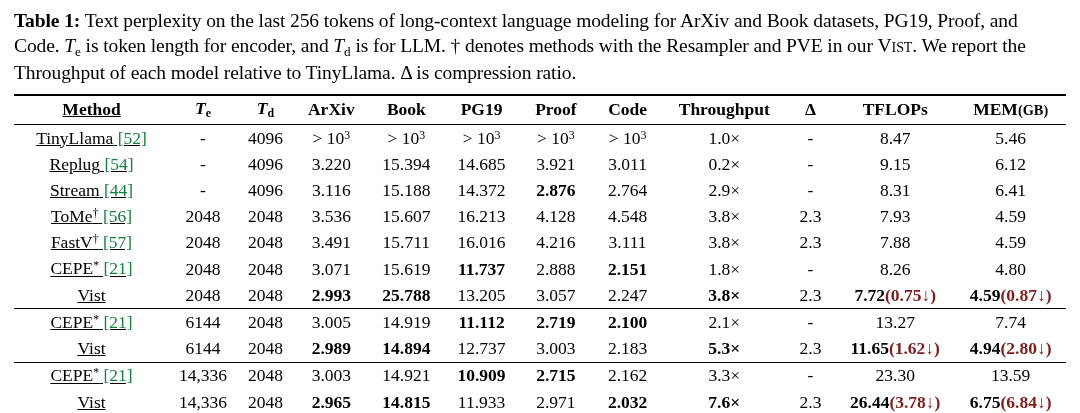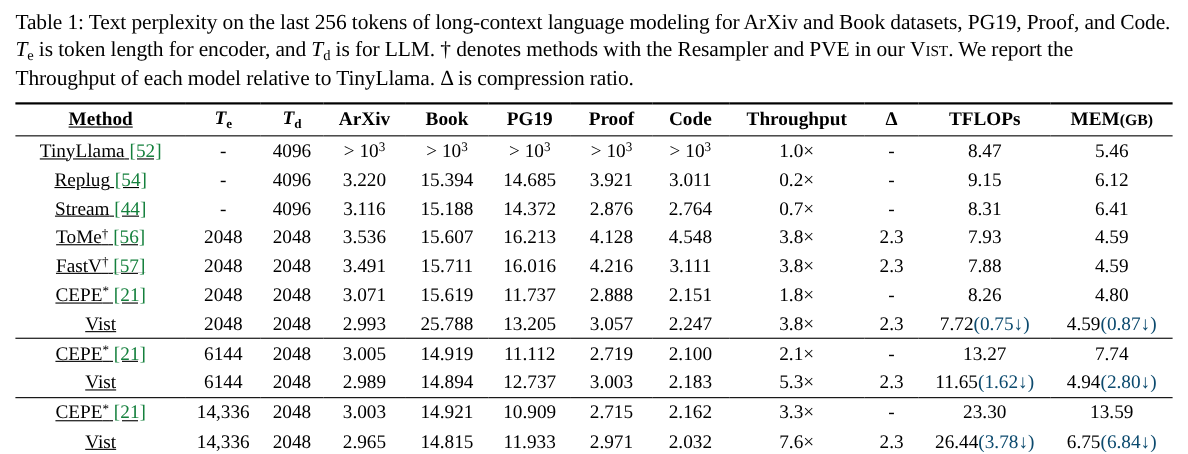--- a/index.html
+++ b/index.html
@@ -62,24 +62,24 @@
     font-weight: bold;
     padding-top: 3px;
     padding-bottom: 4px;
   }
   td.method, th.method {
     text-align: left;
     padding-left: 8px;
     text-decoration: underline;
   }
   .bold {
-    font-weight: normal;
+    font-weight: bold;
   }
   .green {
-    color: #0c4a6e;
+    color: #7f1d1d;
   }
   .colw-method { width: 168px; }
   .colw-te { width: 72px; }
   .colw-td { width: 62px; }
   .colw-arxiv { width: 82px; }
   .colw-book { width: 82px; }
   .colw-pg19 { width: 82px; }
   .colw-proof { width: 82px; }
   .colw-code { width: 78px; }
   .colw-thr { width: 132px; }
@@ -158,21 +158,21 @@
         </tr>
         <tr>
           <td class="method"><span>Stream</span><span class="cite-blue"> [44]</span></td>
           <td><span>-</span></td>
           <td><span>4096</span></td>
           <td><span>3.116</span></td>
           <td><span>15.188</span></td>
           <td><span>14.372</span></td>
           <td><span class="bold">2.876</span></td>
           <td><span>2.764</span></td>
-          <td><span>0.7×</span></td>
+          <td><span>2.9×</span></td>
           <td><span>-</span></td>
           <td><span>8.31</span></td>
           <td><span>6.41</span></td>
         </tr>
         <tr>
           <td class="method"><span>ToMe</span><sup>†</sup><span class="cite-blue"> [56]</span></td>
           <td><span>2048</span></td>
           <td><span>2048</span></td>
           <td><span>3.536</span></td>
           <td><span>15.607</span></td>

